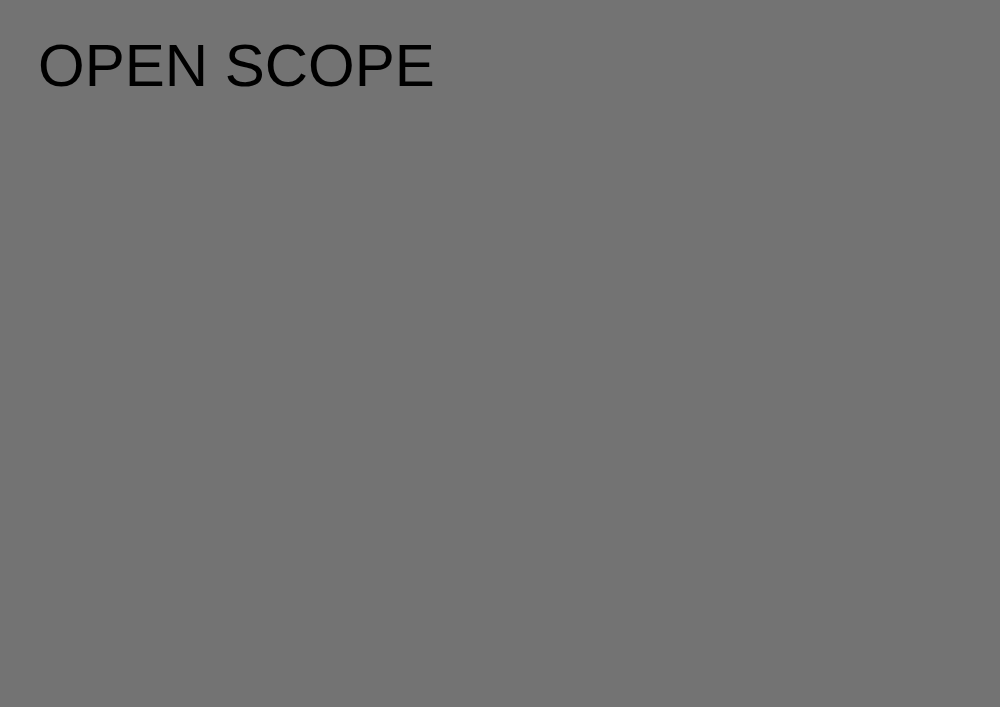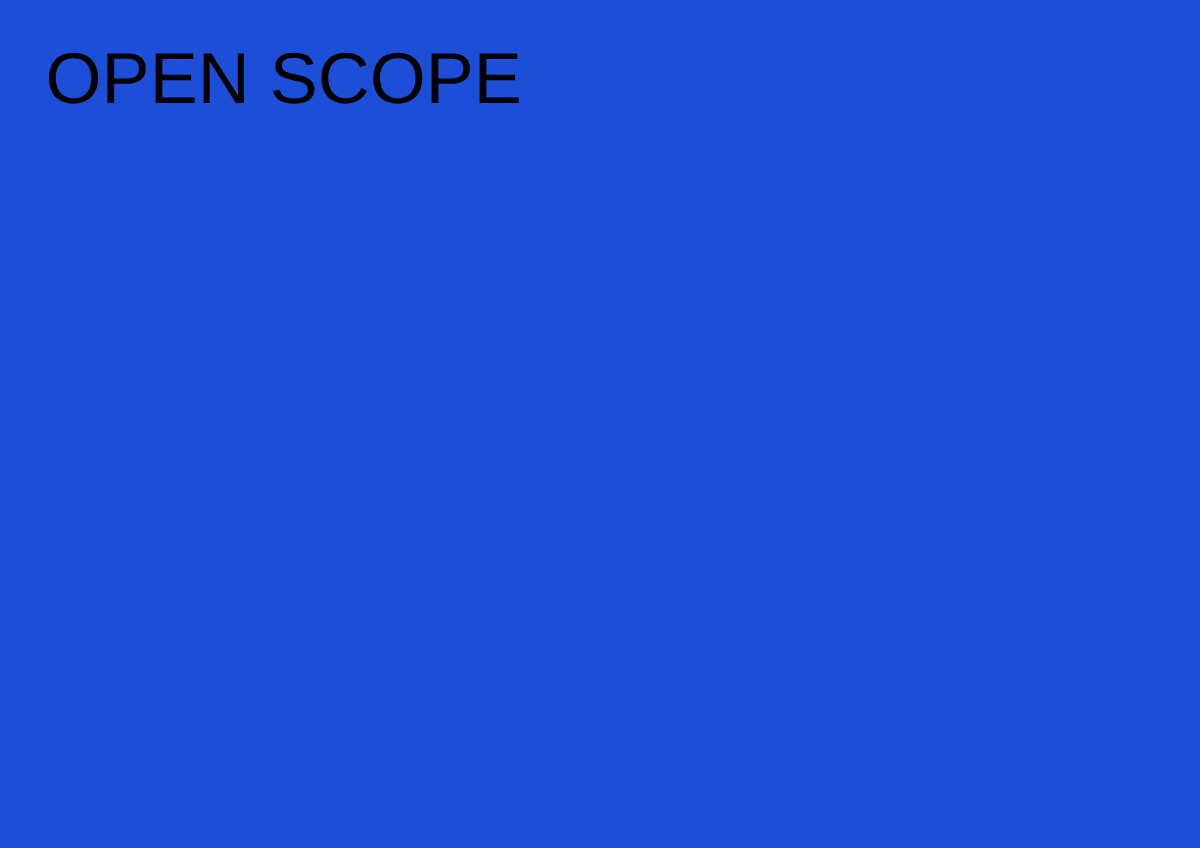--- a/index.html
+++ b/index.html
@@ -11,21 +11,21 @@
   body {
     background: #ffffff;
     font-family: "Liberation Sans", sans-serif;
   }
 
   
   .slide-canvas {
     position: relative;
     width: 1000px;
     height: 707px;
-    background: #1d4ed8;
+    background: #737373;
     overflow: hidden;
   }
 
   
   .slide-title-block {
     position: absolute;
     left: 38px;
     top: 36px;
     width: 920px;
     height: 64px;

